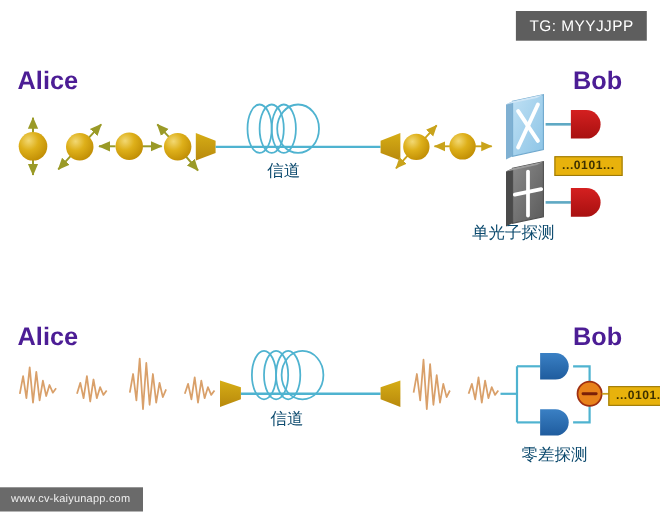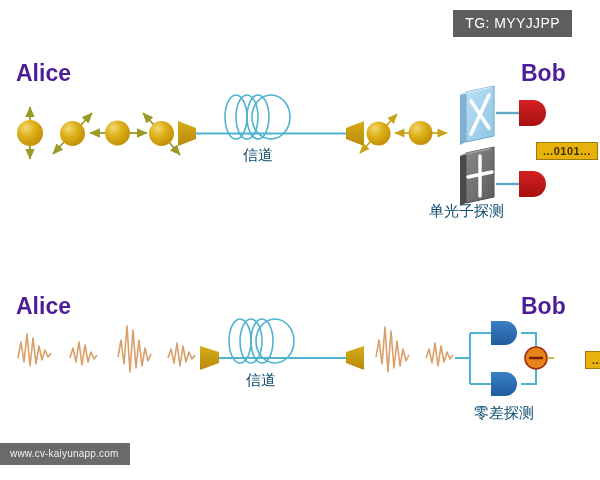--- a/index.html
+++ b/index.html
@@ -32,21 +32,20 @@
     position:absolute;
     background:#e8b20c;
     border:1px solid #9c7a0a;
     color:#3d3000;
     font-size:11px;
     font-weight:bold;
     letter-spacing:0.5px;
     padding:2px 6px;
     white-space:nowrap;
     line-height:12px;
-    margin-left:32px;
   }
   .tag-badge{
     position:absolute;
     background:#5e5e5e;
     color:#ffffff;
     font-size:14px;
     padding:5px 12px 6px 12px;
     white-space:nowrap;
     letter-spacing:0.4px;
   }
@@ -244,16 +243,16 @@
   <div class="cn-label" style="left:243px;top:146px;">信道</div>
   <div class="cn-label" style="left:429px;top:202px;">单光子探测</div>
   <div class="bitbox" style="left:504px;top:142px;">...0101...</div>
 
   <div class="party-label" style="left:16px;top:293px;">Alice</div>
   <div class="party-label" style="left:521px;top:293px;">Bob</div>
   <div class="cn-label" style="left:246px;top:371px;">信道</div>
   <div class="cn-label" style="left:474px;top:404px;">零差探测</div>
   <div class="bitbox" style="left:553px;top:351px;">...0101...</div>
 
-  <div class="tag-badge" style="right:28px;top:10px;">TG: MYYJJPP</div>
+  <div class="tag-badge" style="right:12px;top:10px;">TG: MYYJJPP</div>
   <div class="watermark" style="left:0px;top:443px;">www.cv-kaiyunapp.com</div>
 
 </div>
 
 </body></html>

